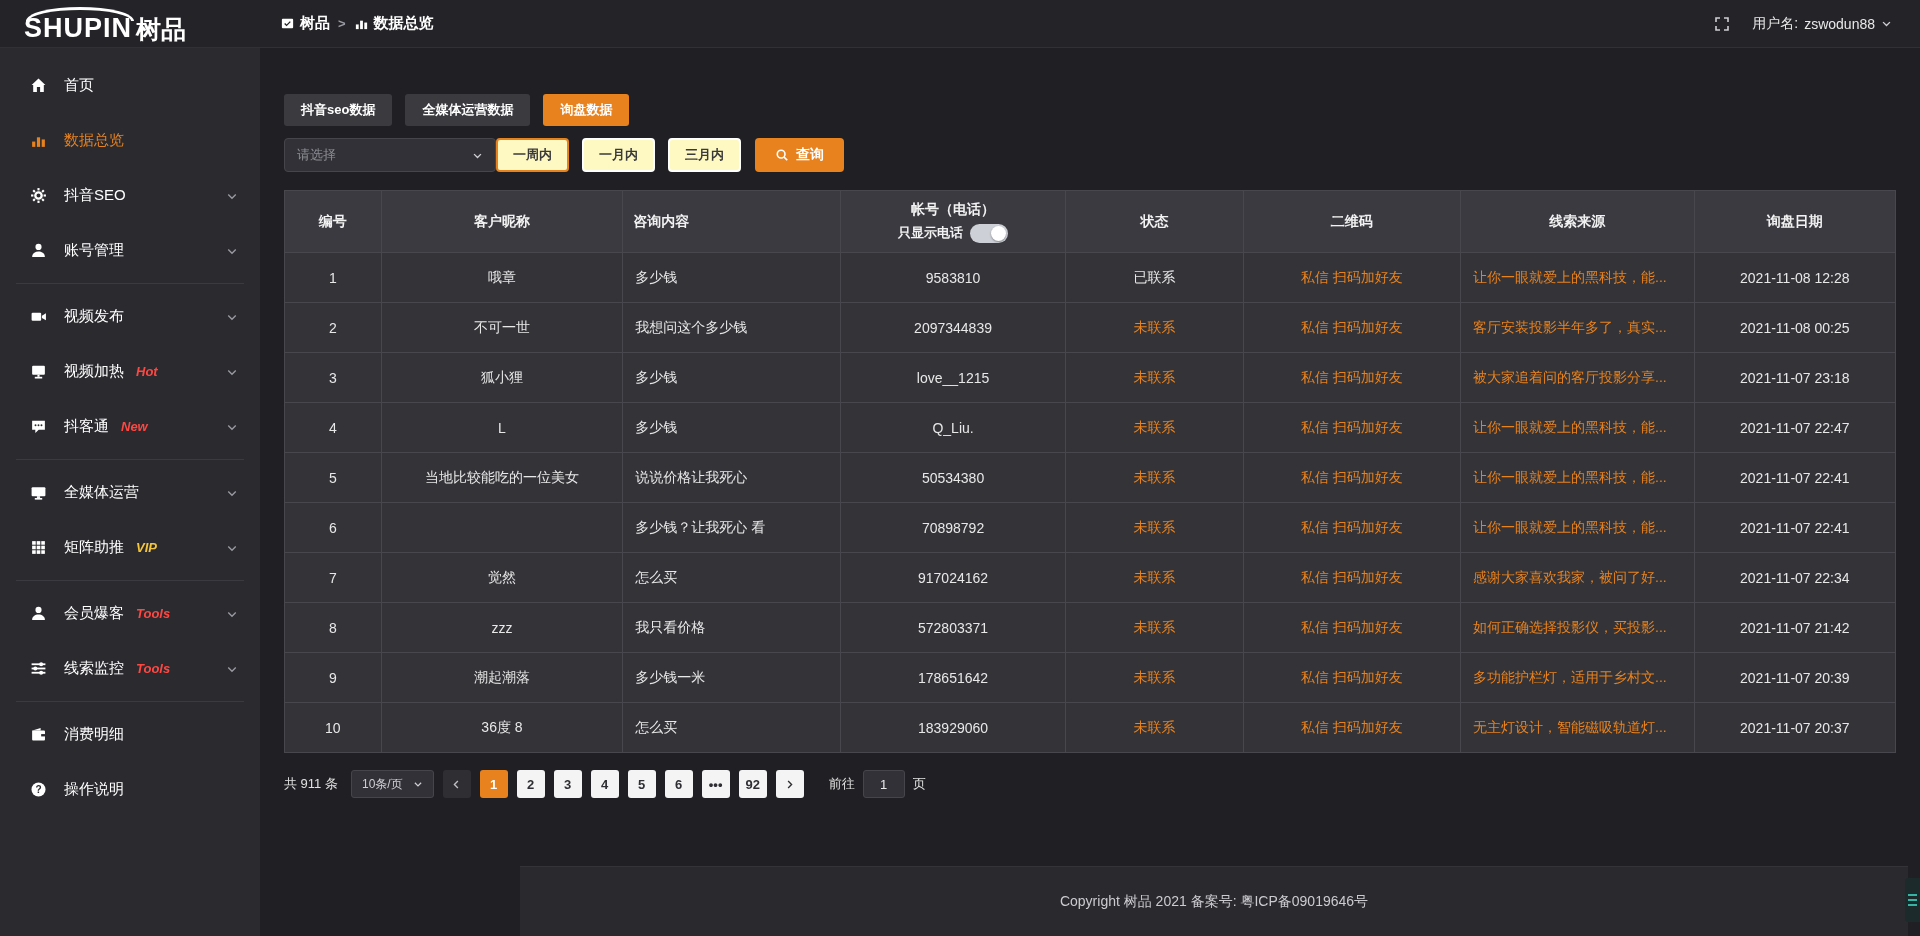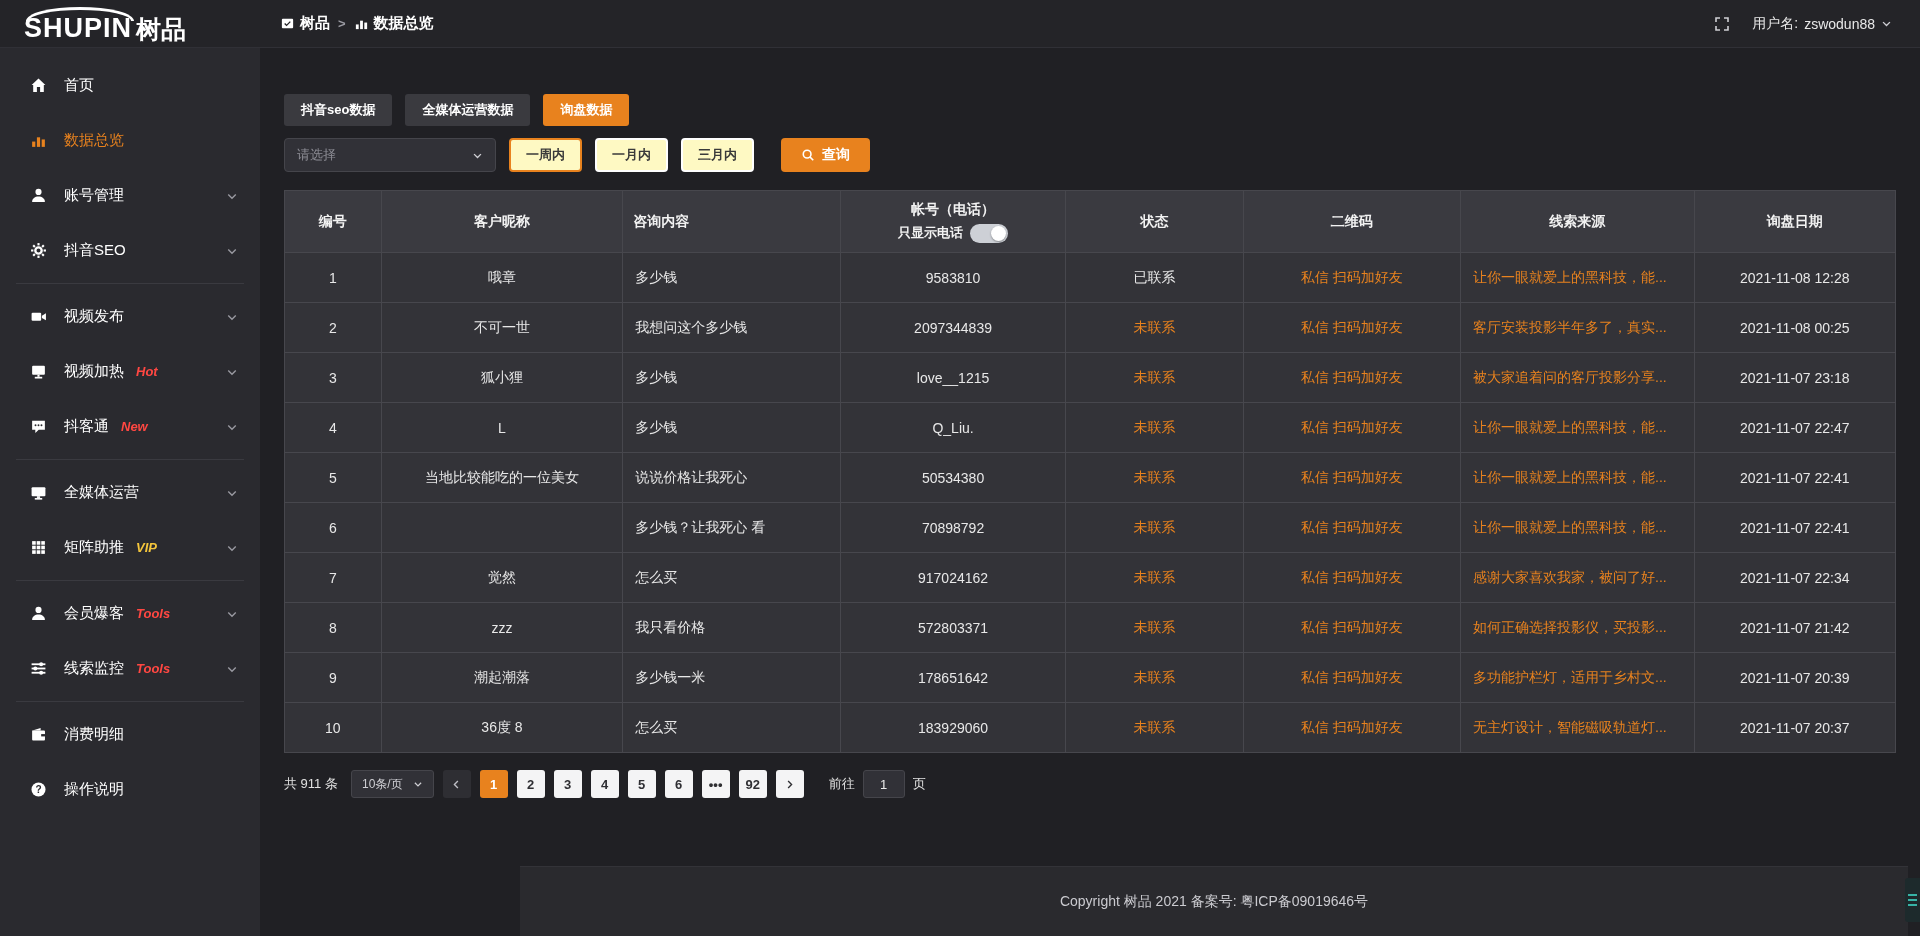--- a/index.html
+++ b/index.html
@@ -47,21 +47,21 @@
 
   
   .main { position:absolute; top:48px; left:260px; right:0; bottom:0; }
   .content { padding:24px; }
 
   .tabs { display:flex; gap:13px; margin-top:22px; margin-bottom:12px; }
   .tab { height:32px; padding:0 17px; display:flex; align-items:center; border-radius:3px;
     background:#3a3a3f; color:#fff; font-size:13px; font-weight:bold; cursor:pointer; }
   .tab.active { background:#E8821E; }
 
-  .filters { display:flex; align-items:center; gap:13px; margin-bottom:18px; }
+  .filters { display:flex; align-items:center; margin-bottom:18px; }
   .select { width:212px; height:34px; background:#313137; border:1px solid #45454b; border-radius:4px;
     display:flex; align-items:center; justify-content:space-between; padding:0 12px;
     color:#8d8d95; font-size:13px; cursor:pointer; }
   .rangebtn { height:34px; padding:0 15px; background:#fef9c3; color:#3a3a3a; border:2px solid #ffffff;
     border-radius:4px; font-size:13px; font-weight:bold; display:flex; align-items:center; cursor:pointer; }
   .rangebtn.active { border-color:#E8821E; }
   .querybtn { height:34px; padding:0 20px; margin-left:14px; background:#E8821E; color:#fff;
     border-radius:4px; font-size:14px; font-weight:bold; display:flex; align-items:center; gap:7px; cursor:pointer; }
 
   
@@ -168,48 +168,48 @@
             <rect x="2" y="9" width="3" height="5"></rect>
             <rect x="6.5" y="5" width="3" height="9"></rect>
             <rect x="11" y="7" width="3" height="7"></rect>
           </svg>
         </span>
         <span>数据总览</span>
       </div>
       <div class="menu-item">
         <span class="mi">
           <svg width="17" height="17" viewBox="0 0 16 16" fill="currentColor">
-            <circle cx="8" cy="4.6" r="2.9"></circle>
-            <path d="M2 14c0-3.2 2.7-5 6-5s6 1.8 6 5z"></path>
-          </svg>
-        </span>
-        <span>账号管理</span>
-        <span class="m-chev">
-          <svg width="12" height="12" viewBox="0 0 16 16" fill="none" stroke="currentColor" stroke-width="1.8">
-            <path d="M3 6l5 5 5-5"></path>
-          </svg>
-        </span>
-      </div>
-      <div class="menu-item">
-        <span class="mi">
-          <svg width="17" height="17" viewBox="0 0 16 16" fill="currentColor">
             <circle cx="8" cy="8" r="3" fill="none" stroke="currentColor" stroke-width="2.2"></circle>
             <g stroke="currentColor" stroke-width="2">
               <line x1="8" y1="1" x2="8" y2="3.2"></line>
               <line x1="8" y1="12.8" x2="8" y2="15"></line>
               <line x1="1" y1="8" x2="3.2" y2="8"></line>
               <line x1="12.8" y1="8" x2="15" y2="8"></line>
               <line x1="3" y1="3" x2="4.6" y2="4.6"></line>
               <line x1="11.4" y1="11.4" x2="13" y2="13"></line>
               <line x1="3" y1="13" x2="4.6" y2="11.4"></line>
               <line x1="11.4" y1="4.6" x2="13" y2="3"></line>
             </g>
           </svg>
         </span>
         <span>抖音SEO</span>
+        <span class="m-chev">
+          <svg width="12" height="12" viewBox="0 0 16 16" fill="none" stroke="currentColor" stroke-width="1.8">
+            <path d="M3 6l5 5 5-5"></path>
+          </svg>
+        </span>
+      </div>
+      <div class="menu-item">
+        <span class="mi">
+          <svg width="17" height="17" viewBox="0 0 16 16" fill="currentColor">
+            <circle cx="8" cy="4.6" r="2.9"></circle>
+            <path d="M2 14c0-3.2 2.7-5 6-5s6 1.8 6 5z"></path>
+          </svg>
+        </span>
+        <span>账号管理</span>
         <span class="m-chev">
           <svg width="12" height="12" viewBox="0 0 16 16" fill="none" stroke="currentColor" stroke-width="1.8">
             <path d="M3 6l5 5 5-5"></path>
           </svg>
         </span>
       </div>
       <div class="m-div"></div>
       <div class="menu-item">
         <span class="mi">
           <svg width="17" height="17" viewBox="0 0 16 16" fill="currentColor">

